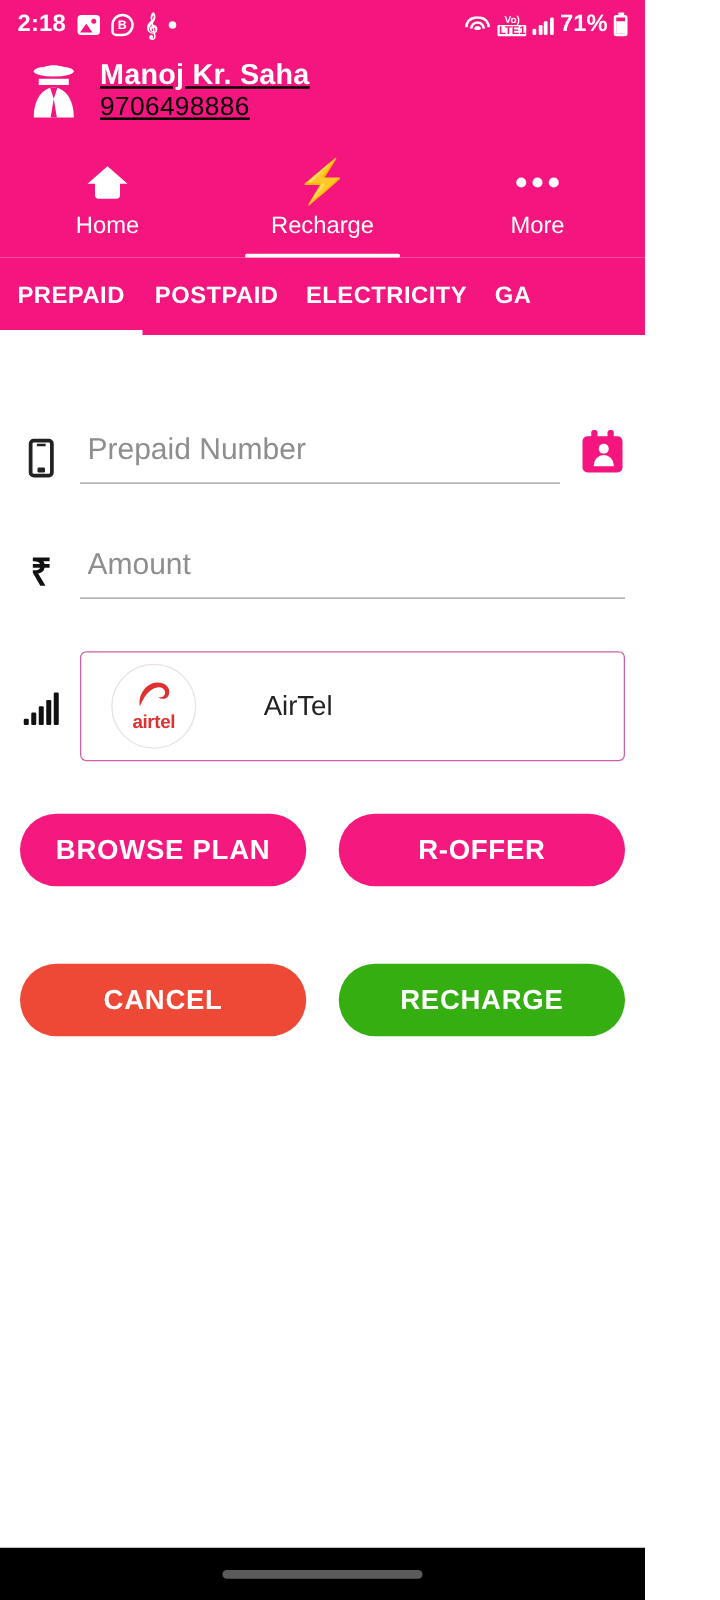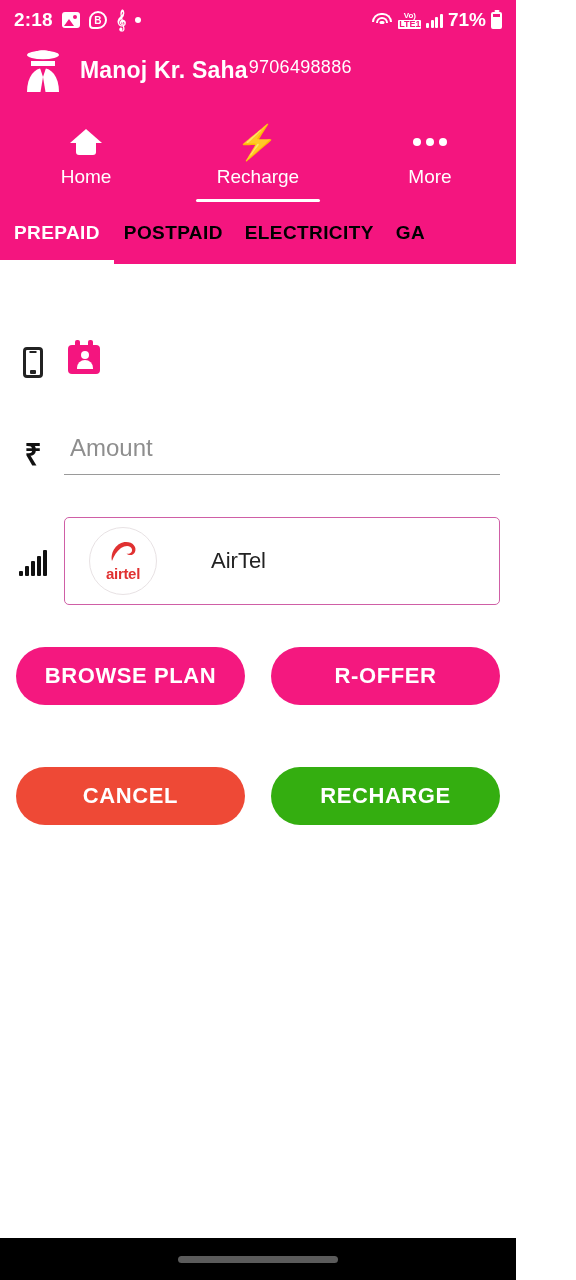--- a/index.html
+++ b/index.html
@@ -44,23 +44,23 @@
   .ic-batt:before { content:""; position:absolute; top:-4px; left:50%; transform:translateX(-50%);
      width:5px; height:2px; background:#fff; border-radius:1px; }
   .ic-batt:after { content:""; position:absolute; left:0; bottom:0; right:0; height:72%; background:#fff; }
 
   
   .account {
     background:#f4157f; display:flex; align-items:center; gap:16px;
     padding:6px 0 14px 22px; flex:0 0 auto;
   }
   .avatar { width:42px; height:48px; position:relative; flex:0 0 42px; }
-  .acct-text { display:flex; gap:1px; }
+  .acct-text { display:flex; flex-direction:column; gap:1px;text-decoration:underline; }
   .acct-name { color:#fff; font-size:23px; font-weight:bold; letter-spacing:0.2px; }
-  .acct-phone { color:#ffffff; font-size:18px; font-weight:normal; letter-spacing:0.3px; }
+  .acct-phone { color:#000000; font-size:21px; font-weight:normal; letter-spacing:0.3px; }
 
   
   .maintabs { background:#f4157f; display:flex; flex:0 0 auto; padding-top:8px; }
   .mtab { flex:1; display:flex; flex-direction:column; align-items:center;
           padding:8px 0 0 0; position:relative; }
   .mtab-ico { height:36px; display:flex; align-items:center; justify-content:center; color:#fff; }
   .mtab-lbl { color:#ffffff; font-size:19px; margin-top:6px; margin-bottom:14px; }
   .mtab.active .mtab-lbl { color:#ffffff; }
   .mtab-underline { position:absolute; bottom:0; left:14%; right:14%; height:3px; background:#ffffff; border-radius:2px; }
   .ic-home { width:30px; height:26px; position:relative; }
@@ -71,21 +71,21 @@
   .ic-bolt { font-size:34px; line-height:30px; color:#fff; }
   .ic-dots { display:flex; gap:5px; align-items:center; height:30px; }
   .ic-dots i { width:8px; height:8px; border-radius:50%; background:#fff; display:block; }
 
   
   .subtabs { background:#f4157f; display:flex; align-items:flex-end; height:62px;
              flex:0 0 62px; overflow:hidden; padding-left:14px; }
   .stab { position:relative; height:100%; display:flex; align-items:center;
           padding:0 22px 0 0; white-space:nowrap; }
   .stab:first-child { padding-right:24px; }
-  .stab-lbl { font-size:19px; font-weight:bold; color:#000000; letter-spacing:0.4px; }
+  .stab-lbl { font-size:19px; font-weight:bold; color:#ffffff; letter-spacing:0.4px; }
   .stab.active .stab-lbl { color:#ffffff; }
   .stab.active:after { content:""; position:absolute; left:-14px; right:10px; bottom:0; height:4px; background:#ffffff; }
 
   
   .content { flex:1 1 auto; background:#ffffff; padding:0 16px; position:relative; }
 
   .field { display:flex; align-items:center; gap:14px; margin-top:0; }
   .field-row1 { margin-top:76px; }
   .field-row2 { margin-top:50px; }
   .fld-ico { width:34px; display:flex; justify-content:center; align-items:center; flex:0 0 34px; }
@@ -220,20 +220,21 @@
       <span class="stab-lbl">GA</span>
     </div>
   </div>
 
   <div class="content">
 
     <div class="field field-row1">
       <span class="fld-ico">
           <span class="ic-mobile"></span>
         </span>
+      <input class="fld-input" type="text" placeholder="Prepaid Number" style="">
       <span class="contacts-btn">
         <span class="cbtn-tab t1"></span>
           <span class="cbtn-tab t2"></span>
         <span class="cbtn-body"></span>
         <span class="cbtn-head"></span>
           <span class="cbtn-shoulder"></span>
       </span>
     </div>
 
     <div class="field field-row2">

